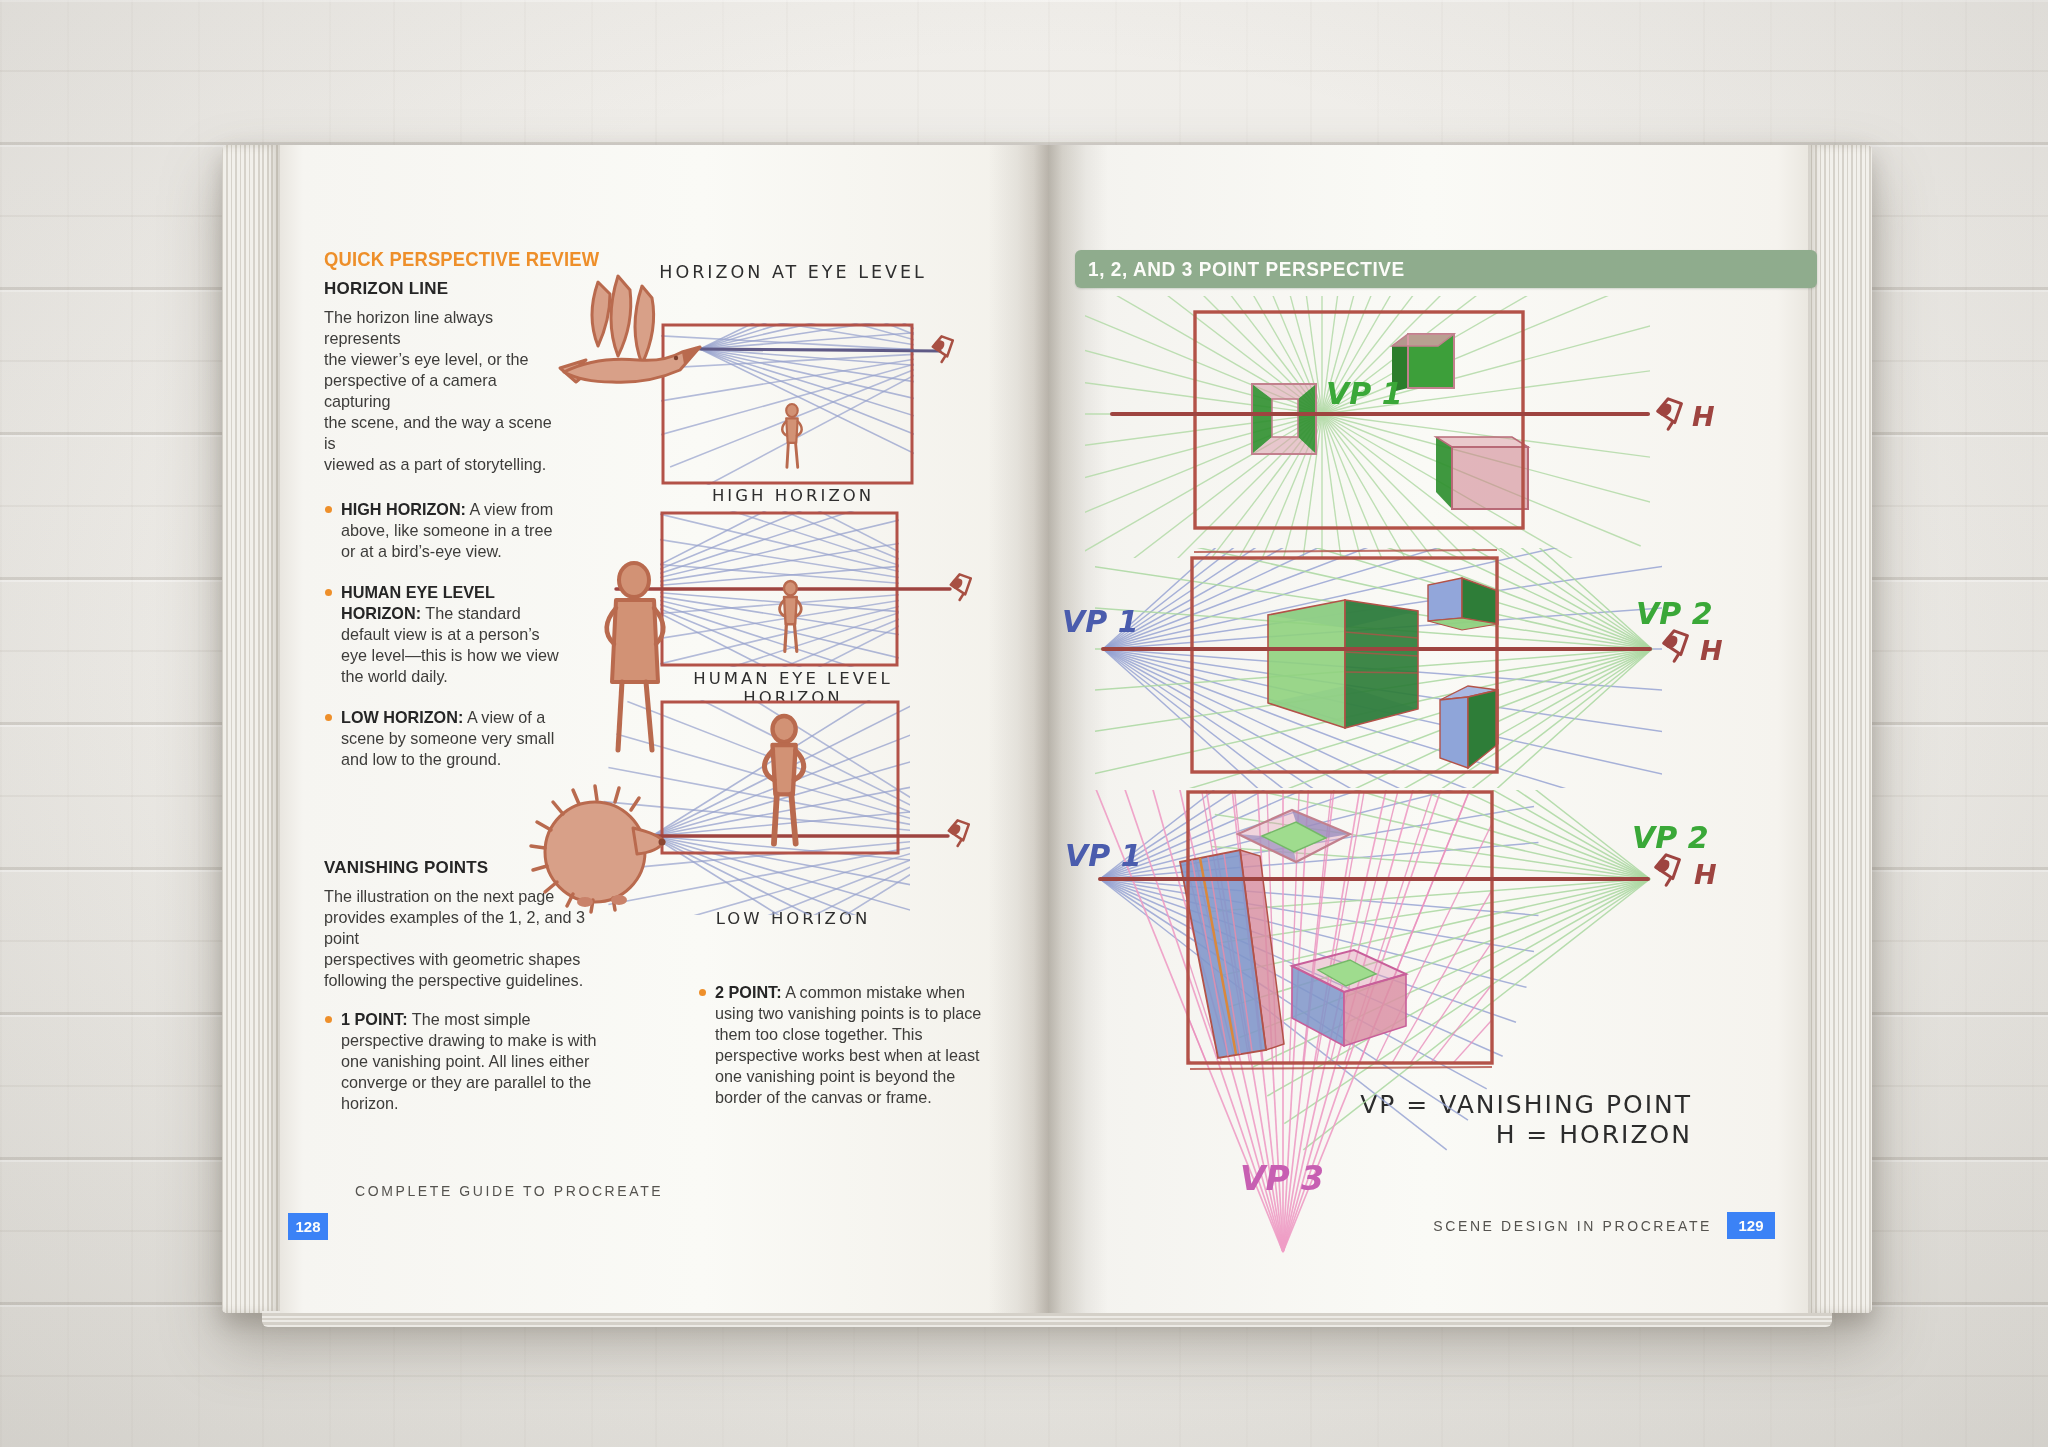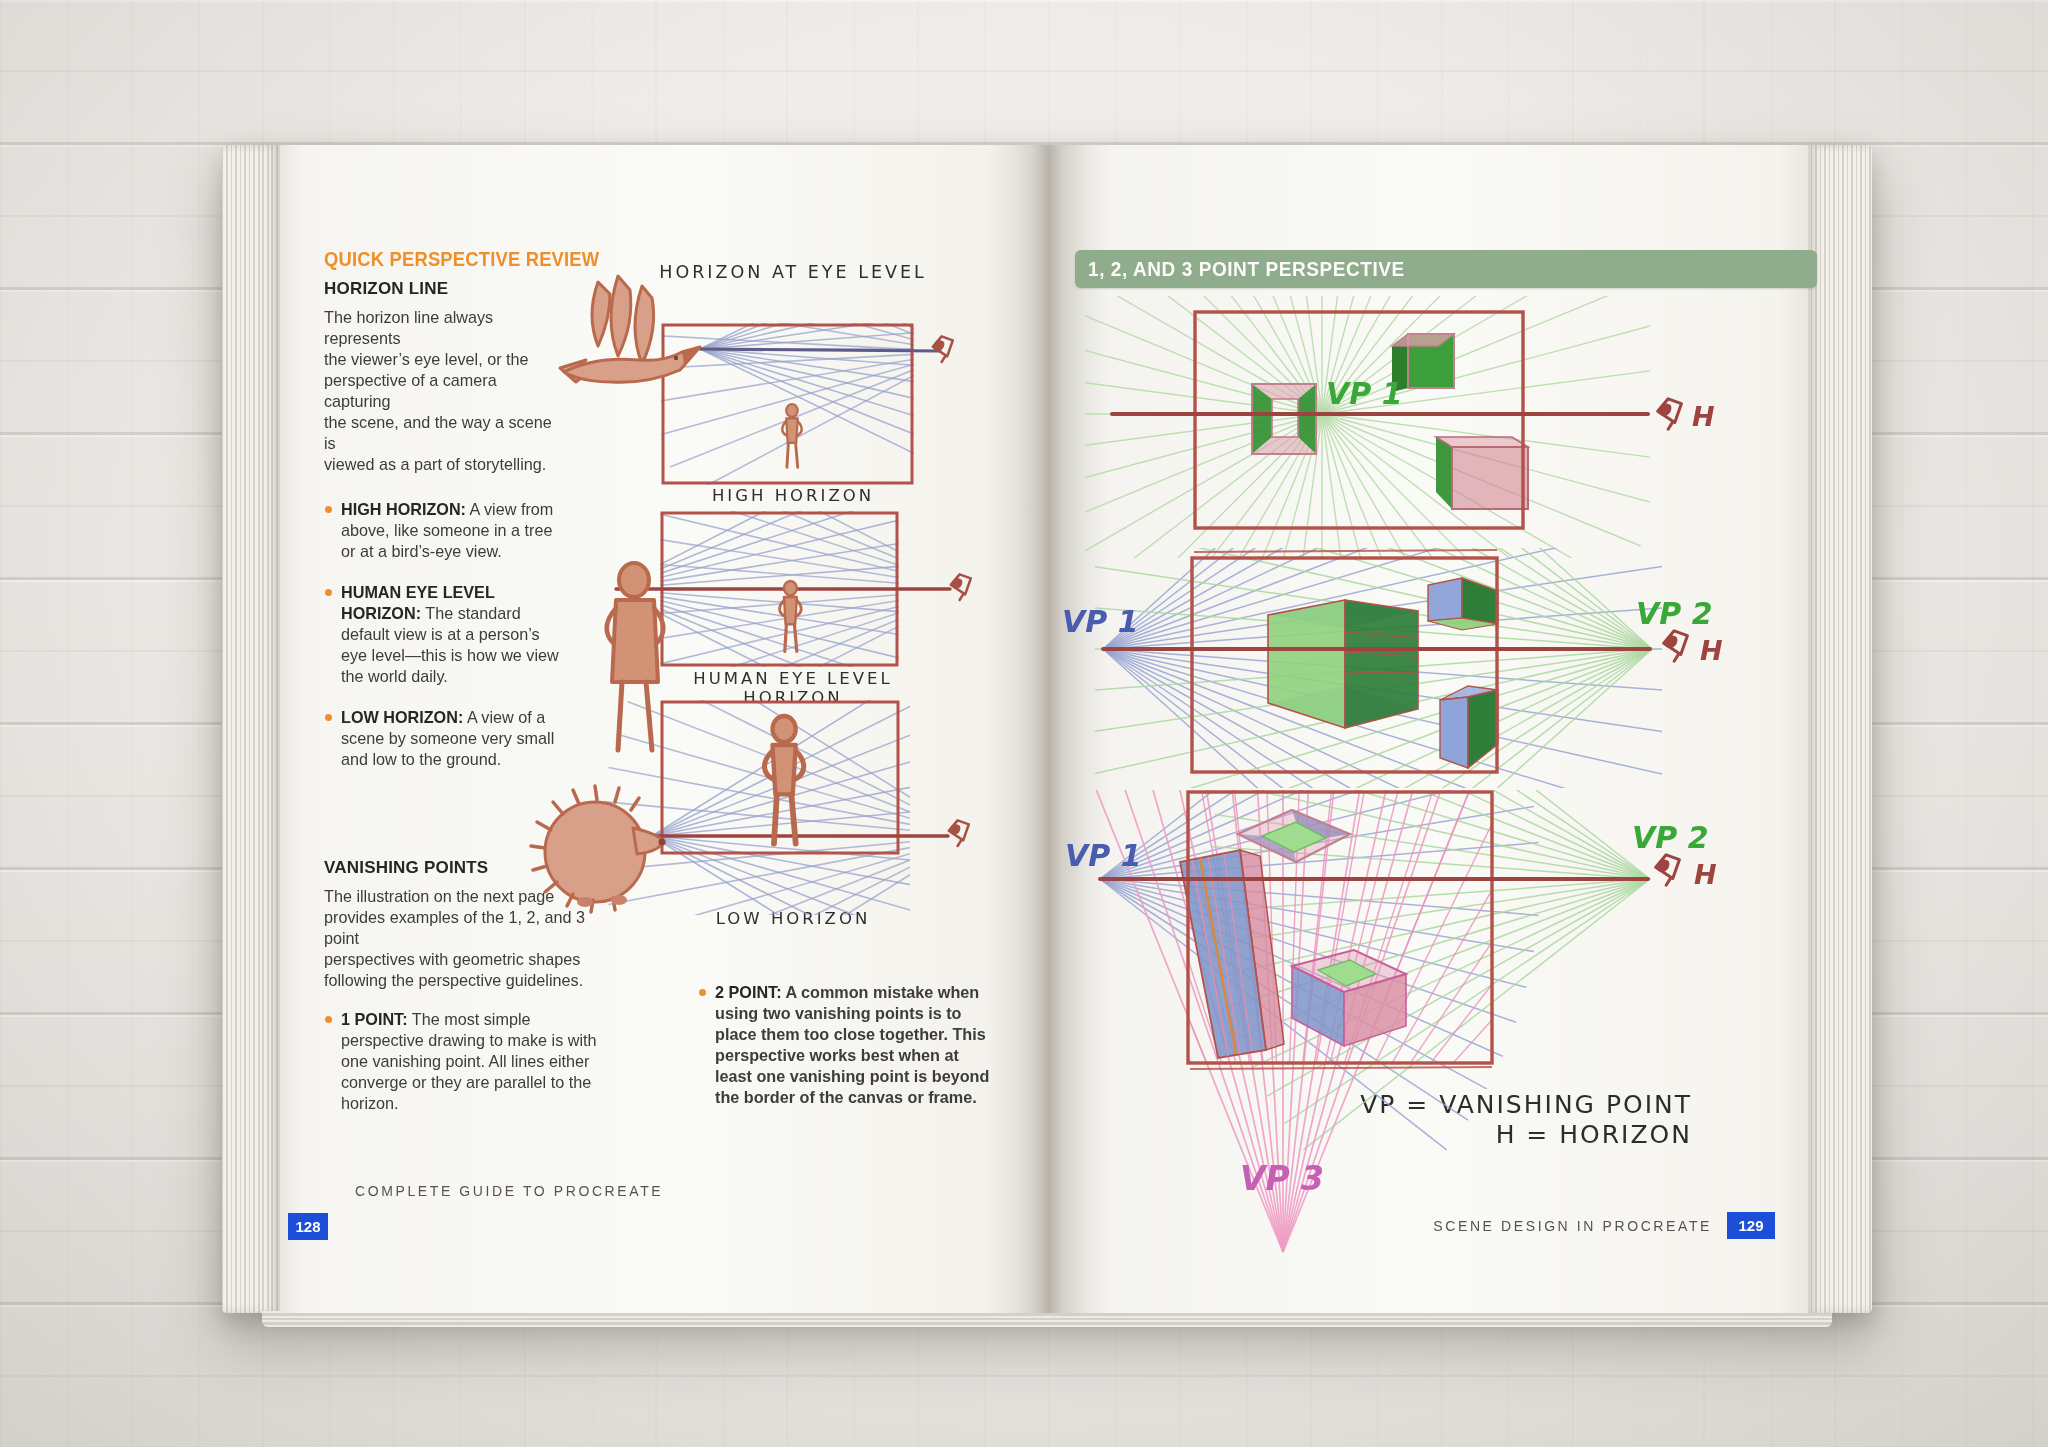--- a/index.html
+++ b/index.html
@@ -71,21 +71,21 @@
   .h-black{font-size:17px;font-weight:bold;color:#262626;letter-spacing:.2px;margin:0 0 8px 0;}
   .body-text{font-size:16.2px;line-height:21px;color:#3d3c3a;margin:0;}
   .pre{white-space:pre-line;}
   .mb-sec{margin-bottom:30px;}
   .mb-par{margin-bottom:24px;}
   .bullet{position:relative;padding-left:17px;margin:0 0 20px 0;}
   .bullet::before{content:"";position:absolute;left:1px;top:7px;width:7px;height:7px;border-radius:50%;background:#ee8f2a;}
   .bullet b{color:#262626;}
   .vp-top{margin-top:88px;}
   .wide{width:288px;}
-  .col2{left:698px;top:982px;width:298px;font-weight:bold;}
+  .col2{left:698px;top:982px;width:298px;}
   
   .caption{
     font-family:"DejaVu Sans",sans-serif;font-size:16.5px;font-weight:500;
     letter-spacing:3px;color:#2e2e2e;text-align:center;width:306px;left:640px;
   }
   .fig-title{top:262px;font-size:17.5px;}
   .cap-high{top:486px;}
   .cap-eye{top:669px;}
   .cap-low{top:909px;}
   
@@ -100,21 +100,21 @@
     transform:scaleX(.95);transform-origin:left;white-space:nowrap;
   }
   
   .legend{
     left:1340px;top:1090px;width:352px;text-align:right;
     font-family:"DejaVu Sans",sans-serif;font-size:25px;font-weight:500;
     letter-spacing:2px;line-height:30px;color:#2c2c2c;
   }
   
   .badge{
-    height:27px;background:#1d4ed8;color:#fdfdfb;font-weight:bold;font-size:15px;
+    height:27px;background:#3b82f6;color:#fdfdfb;font-weight:bold;font-size:15px;
     text-align:center;line-height:27px;
   }
   .badge-left{left:288px;top:1213px;width:40px;}
   .badge-right{left:1727px;top:1212px;width:48px;}
   .footer-title{
     font-size:14px;letter-spacing:2.6px;color:#55534f;white-space:nowrap;
   }
   .footer-left{left:355px;top:1183px;}
   .footer-right{right:336px;top:1218px;text-align:right;}
   

